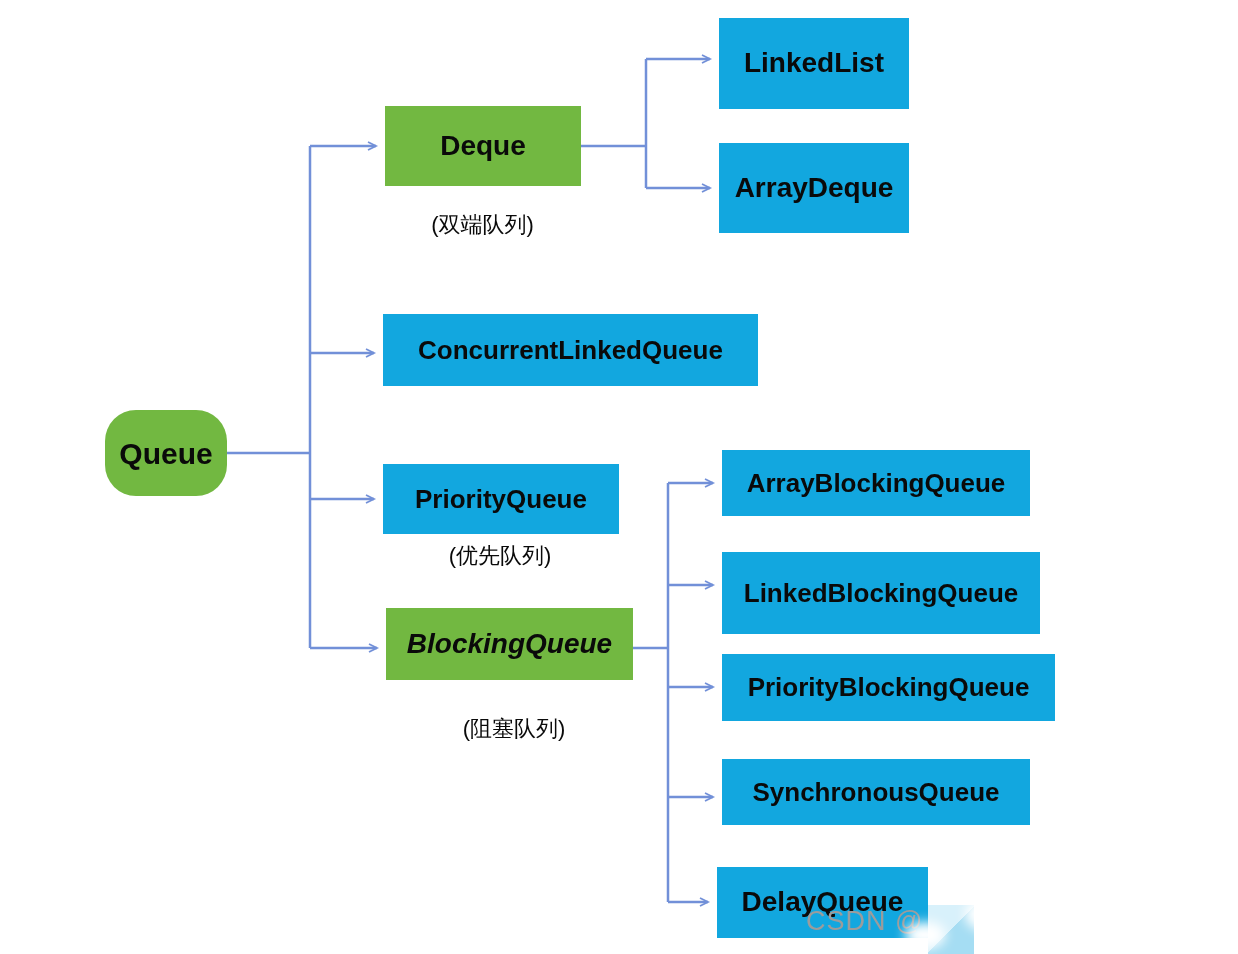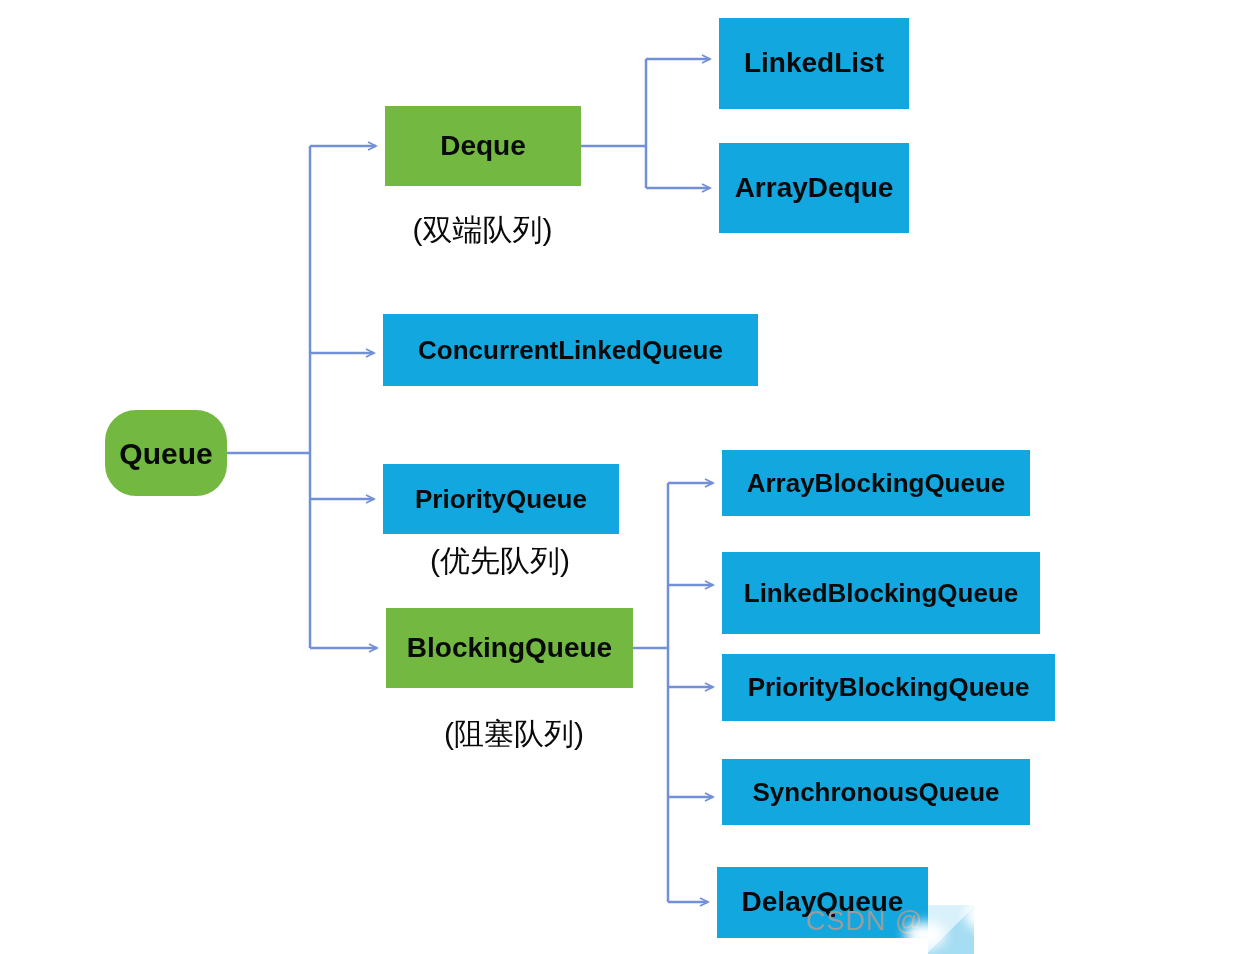--- a/index.html
+++ b/index.html
@@ -30,32 +30,32 @@
   }
   .green{background:var(--node-green);}
   .blue{background:var(--node-blue);}
   .fs-xl{font-size:30px;border-radius:31px;}
   .fs-lg{font-size:28px;}
   .fs-md{font-size:26px;}
   .n-queue{left:105px;top:410px;width:122px;height:86px;}
   .n-deque{left:385px;top:106px;width:196px;height:80px;}
   .n-clq{left:383px;top:314px;width:375px;height:72px;}
   .n-pq{left:383px;top:464px;width:236px;height:70px;}
-  .n-bq{left:386px;top:608px;width:247px;height:80px;}
+  .n-bq{left:386px;top:608px;width:247px;height:72px;font-style:italic;}
   .n-ll{left:719px;top:18px;width:190px;height:91px;}
   .n-ad{left:719px;top:143px;width:190px;height:90px;}
   .n-abq{left:722px;top:450px;width:308px;height:66px;}
   .n-lbq{left:722px;top:552px;width:318px;height:82px;}
   .n-pbq{left:722px;top:654px;width:333px;height:67px;}
   .n-sq{left:722px;top:759px;width:308px;height:66px;}
   .n-dq{left:717px;top:867px;width:211px;height:71px;}
   .caption{
     position:absolute;
     color:var(--label);
-    font-size:30px;
+    font-size:22px;
     font-weight:500;
     text-align:center;
   }
   .c-deque{left:370px;top:210px;width:225px;}
   .c-pq{left:390px;top:541px;width:220px;}
   .c-bq{left:400px;top:714px;width:228px;}
   .watermark-text{
     position:absolute;
     left:806px;top:906px;
     color:var(--watermark-gray);

